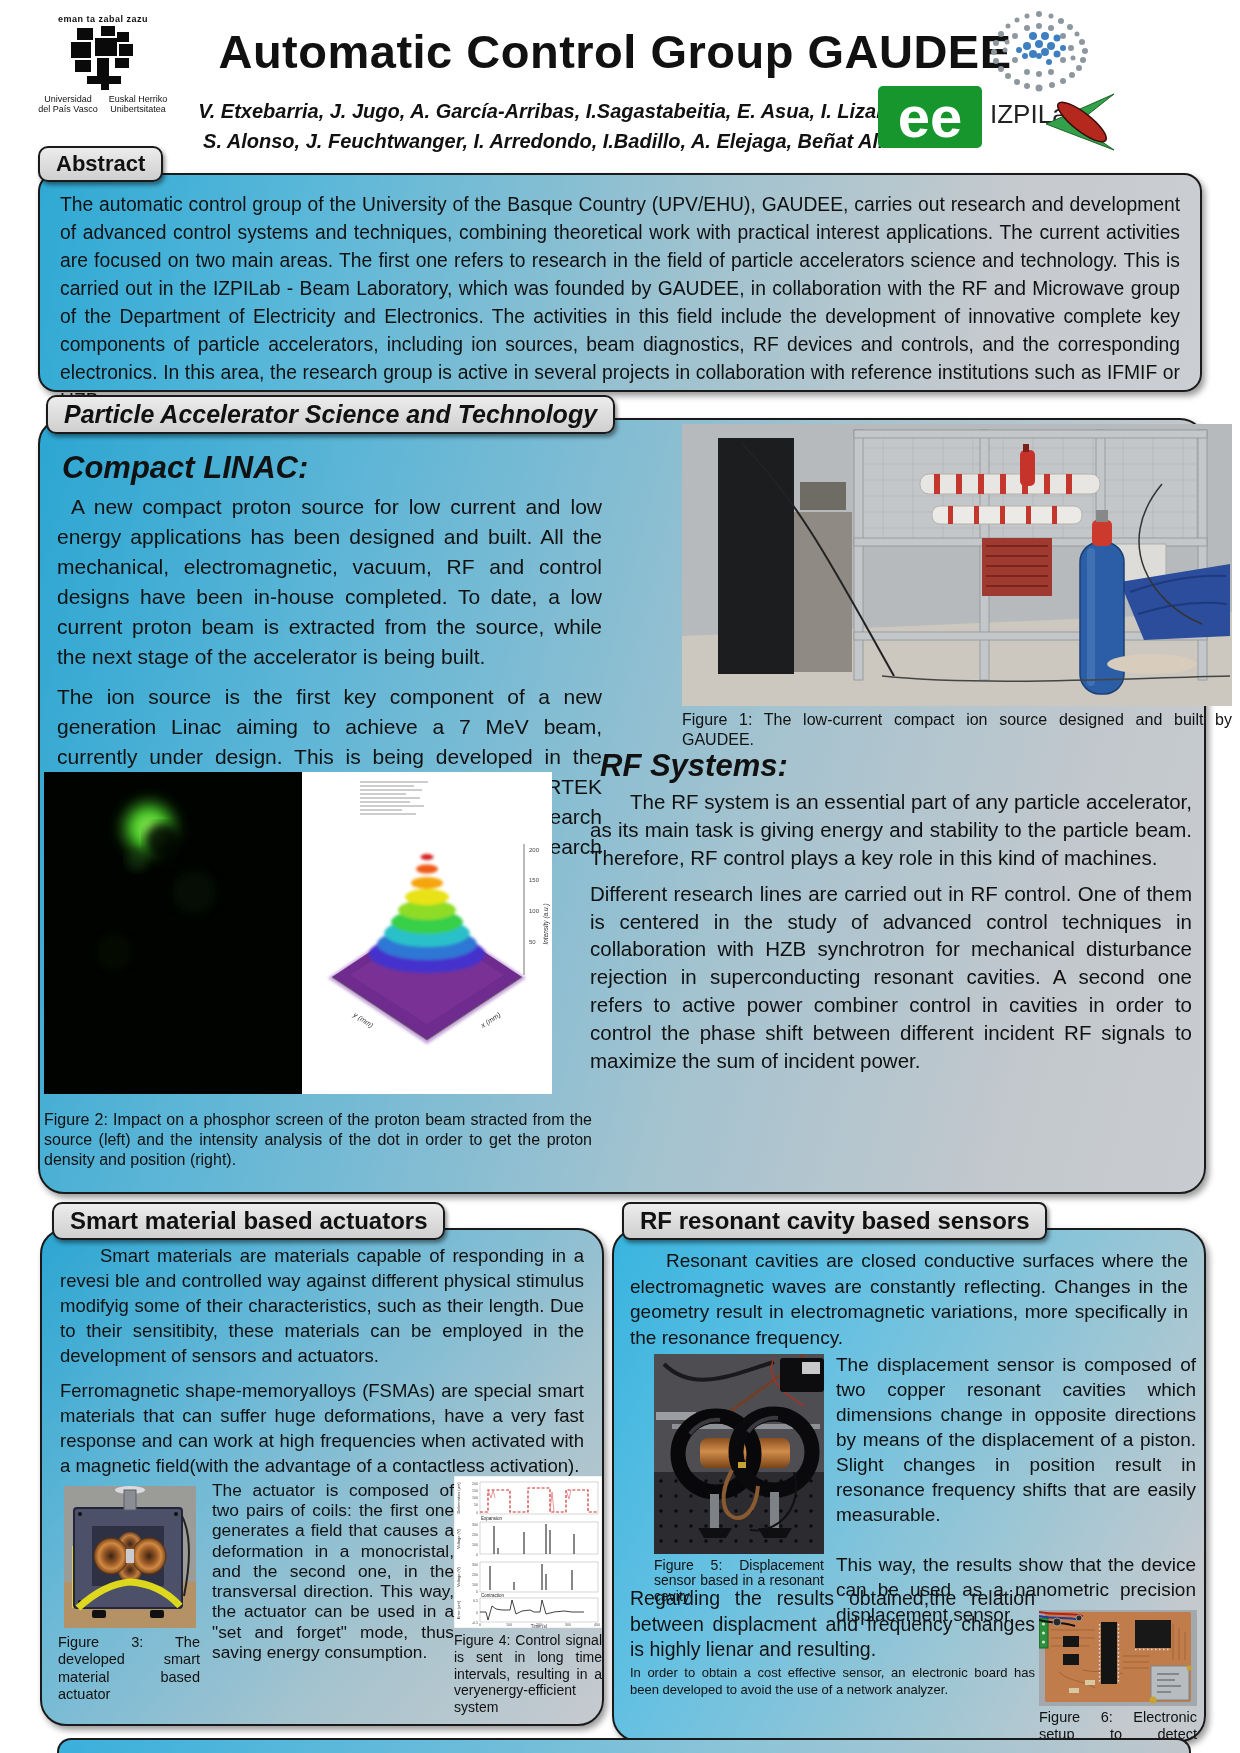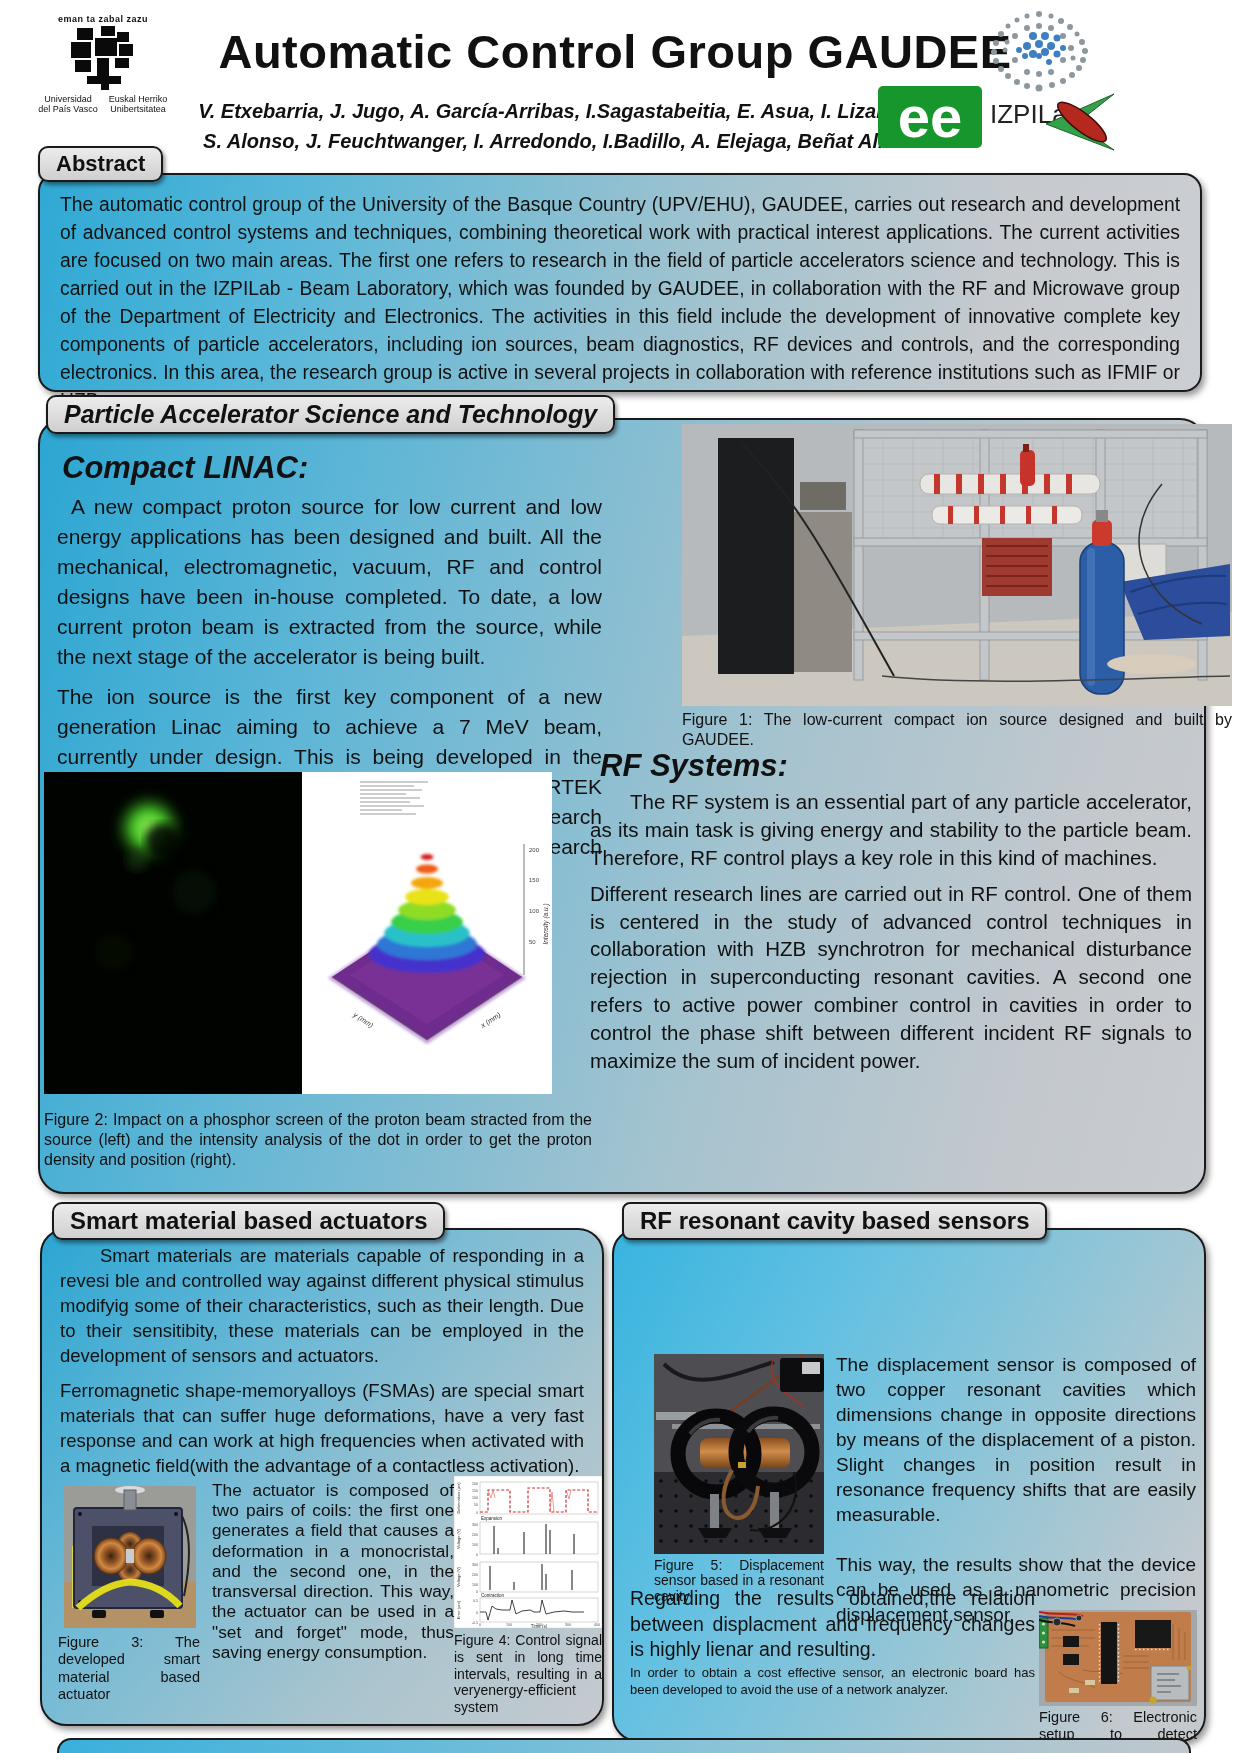--- a/index.html
+++ b/index.html
@@ -450,20 +450,21 @@
           <text x="143" y="150">400</text>
         </g>
         <text x="85" y="151.5" font-size="4.5" fill="#333" text-anchor="middle" font-family="Liberation Sans, sans-serif">Time (s)</text>
       </svg>
       <figcaption class="smallcap">Figure 4: Control signal is sent in long time intervals, resulting in a veryenergy-efficient system</figcaption>
     </figure>
   </div>
 
   <div class="tab tab-sens">RF resonant cavity based sensors</div>
   <div class="bigbox sens-box">
+    <p class="sens-p1 jt">Resonant cavities are closed conductive surfaces where the electromagnetic waves are constantly reflecting. Changes in the geometry result in electromagnetic variations, more specifically in the resonance frequency.</p>
 
     <figure class="abs fig5" style="margin:0;">
       <svg width="170" height="200" viewBox="0 0 170 200">
         <defs>
           <linearGradient id="copH" x1="0" y1="0" x2="0" y2="1">
             <stop offset="0%" stop-color="#8a4e20"></stop>
               <stop offset="45%" stop-color="#cf8c4a"></stop>
               <stop offset="100%" stop-color="#7a4418"></stop>
           </linearGradient>
           <pattern id="holes" width="15" height="15" patternUnits="userSpaceOnUse">

